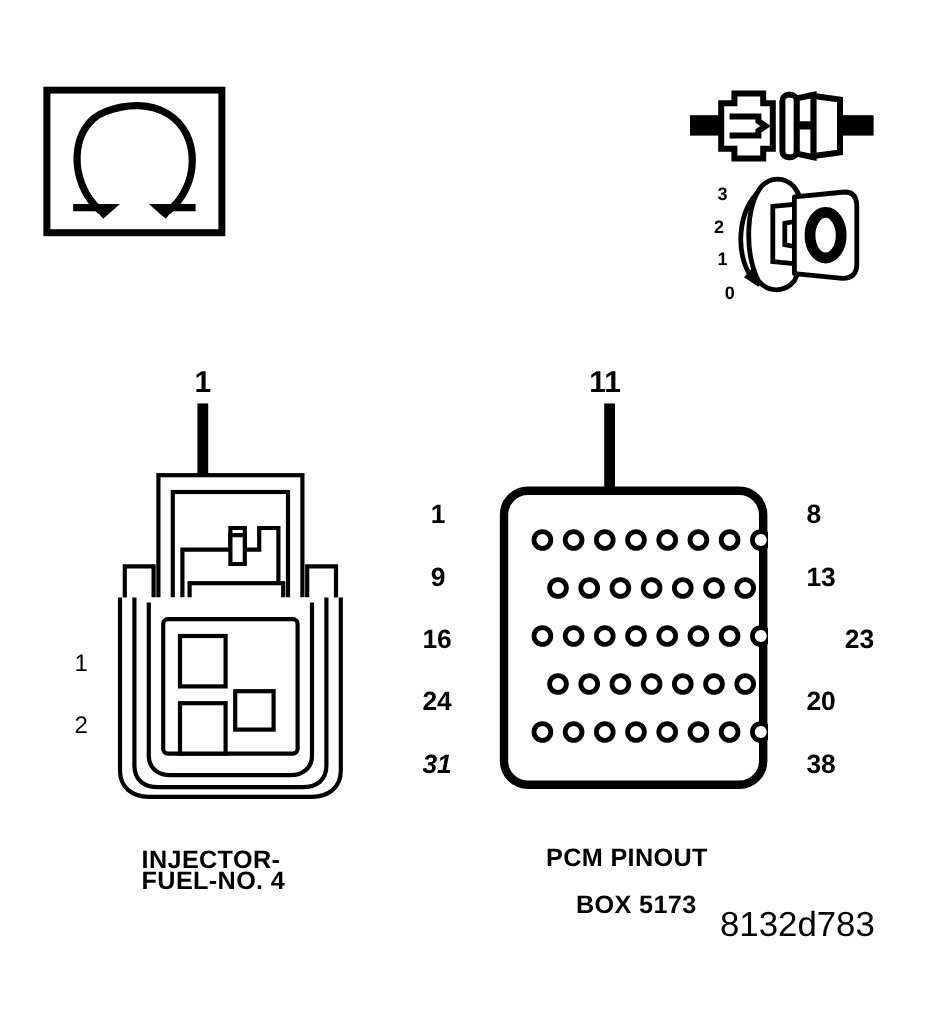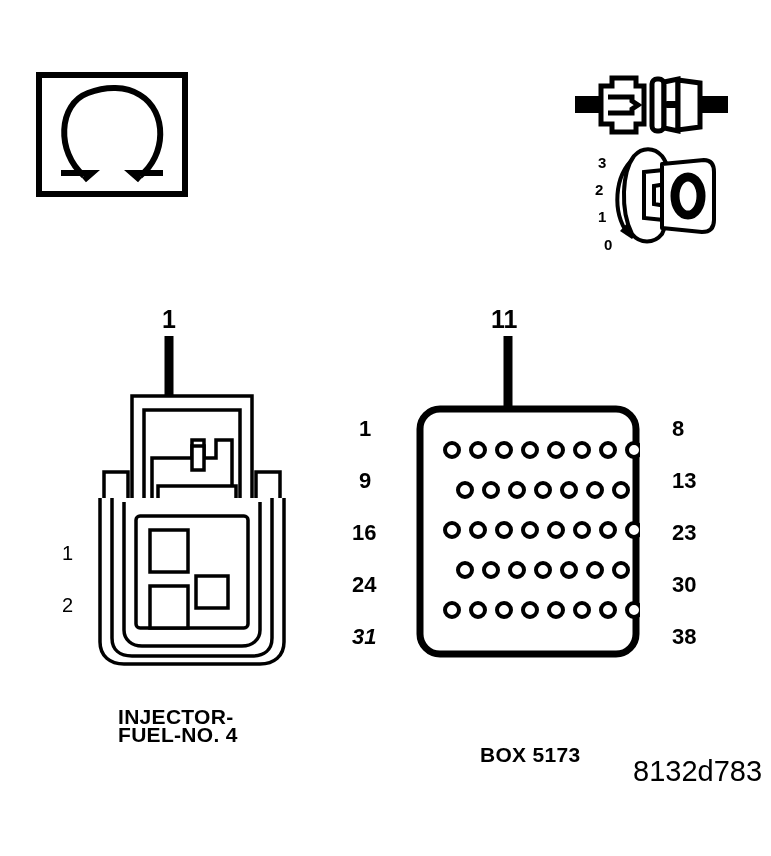--- a/index.html
+++ b/index.html
@@ -224,24 +224,25 @@
   </div>
 
   <div class="lbl pin-num" style="left:359px; top:418px;">1</div>
   <div class="lbl pin-num" style="left:359px; top:470px;">9</div>
   <div class="lbl pin-num" style="left:352px; top:522px;">16</div>
   <div class="lbl pin-num" style="left:352px; top:574px;">24</div>
   <div class="lbl pin-num" style="left:352px; top:626px;font-style:italic;">31</div>
 
   <div class="lbl pin-num" style="left:672px; top:418px;">8</div>
   <div class="lbl pin-num" style="left:672px; top:470px;">13</div>
-  <div class="lbl pin-num" style="left:672px; top:522px;">23</div>
-  <div class="lbl pin-num" style="left:672px; top:574px;">30</div>
+  <div class="lbl pin-num" style="left:704px; top:522px;">23</div>
+  <div class="lbl pin-num" style="left:672px; top:574px;">20</div>
   <div class="lbl pin-num" style="left:672px; top:626px;">38</div>
 
   <div class="lbl caption" style="left:118px; top:706px;">INJECTOR-</div>
   <div class="lbl caption" style="left:118px; top:724px;">FUEL-NO. 4</div>
 
+  <div class="lbl caption" style="left:455px; top:705px;">PCM PINOUT</div>
   <div class="lbl caption" style="left:480px; top:744px;">BOX 5173</div>
 
-  <div class="lbl figref" style="left:633px; top:757px;text-align:right;">8132d783</div>
+  <div class="lbl figref" style="left:600px; top:757px;text-align:right;">8132d783</div>
 
 </div>
 
 </body></html>

